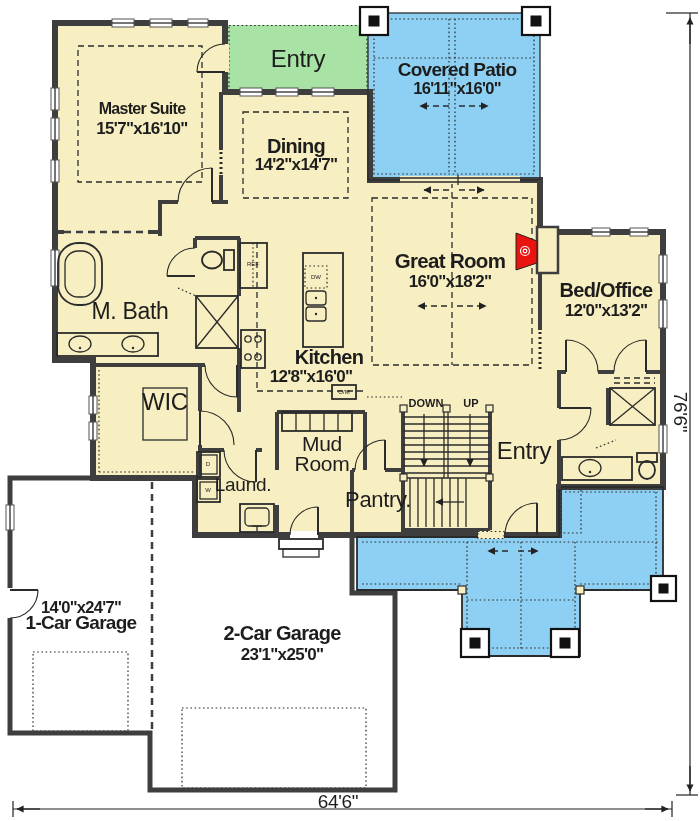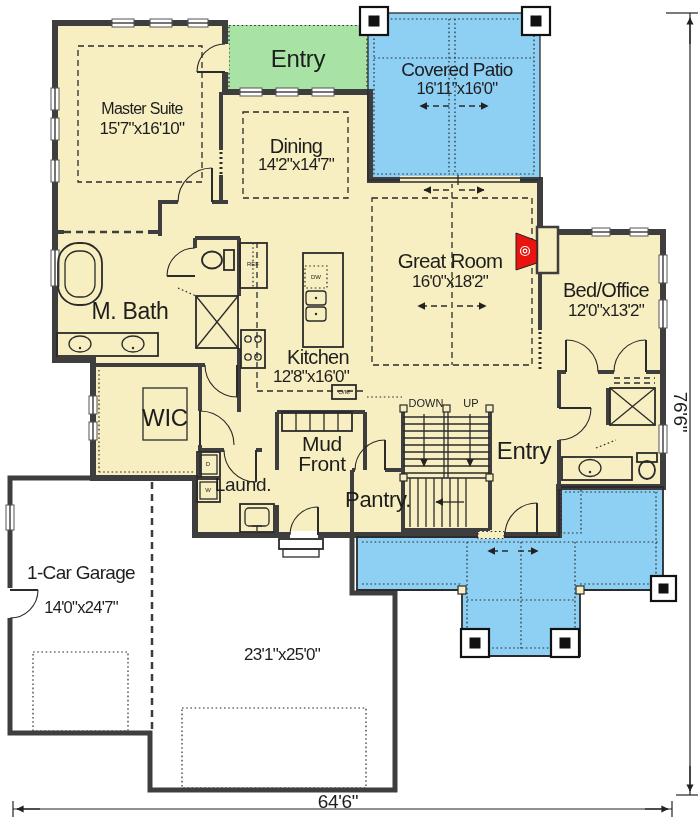--- a/index.html
+++ b/index.html
@@ -1,21 +1,21 @@
 <!DOCTYPE html>
 <html style="--room_fill: #f7efc1; --patio_green: #a9e2a5; --porch_blue: #8dd0f3; --garage_fill: #ffffff; --wall: #3e3e3e; --line: #2b2b2b; --accent_red: #e9130f; --text: #1d1d1d;"><head>
 <meta charset="utf-8">
 <style>
   html,body{margin:0;padding:0;background:#fff}
   #plan{position:relative;width:700px;height:821px;background:#fff;
         font-family:"Liberation Sans",sans-serif;overflow:hidden}
   #plan > svg{position:absolute;left:0;top:0}
   .lbl{position:absolute;transform:translate(-50%,-50%);white-space:nowrap;
        color:var(--text,#1d1d1d);line-height:1}
-  .bold{font-weight:400;letter-spacing:-0.7px}
+  .bold{font-weight:700;letter-spacing:-0.7px}
   .plain{font-weight:400;letter-spacing:-0.3px}
   .wrap{white-space:normal;text-align:center;line-height:0.95}
   .rot{transform:translate(-50%,-50%) rotate(90deg)}
   .tiny{font-weight:400;letter-spacing:0}
   
   .f-house{fill:var(--room_fill,#f7efc1)}
   .f-garage{fill:var(--garage_fill,#ffffff)}
   .f-green{fill:var(--patio_green,#a9e2a5)}
   .f-blue{fill:var(--porch_blue,#8dd0f3)}
   .wall{stroke:var(--wall,#3e3e3e);fill:none;stroke-width:6}
@@ -387,39 +387,40 @@
 
 <div class="lbl bold" style="left:457px;top:69px;font-size:19px">Covered Patio</div>
 <div class="lbl bold" style="left:457px;top:88px;font-size:16.5px">16'11"x16'0"</div>
 
 <div class="lbl bold" style="left:450px;top:261px;font-size:20.5px">Great Room</div>
 <div class="lbl bold" style="left:450px;top:281px;font-size:17px">16'0"x18'2"</div>
 
 <div class="lbl bold" style="left:606px;top:290px;font-size:20px">Bed/Office</div>
 <div class="lbl bold" style="left:606px;top:310px;font-size:17px">12'0"x13'2"</div>
 
-<div class="lbl bold" style="left:318px;top:357px;font-size:20px">Kitchen</div>
+<div class="lbl bold" style="left:329px;top:357px;font-size:20px">Kitchen</div>
 <div class="lbl bold" style="left:311px;top:376px;font-size:17px">12'8"x16'0"</div>
 
 <div class="lbl plain" style="left:130px;top:311px;font-size:23px">M. Bath</div>
 
-<div class="lbl plain" style="left:165px;top:418px;font-size:24px">WIC</div>
-
-<div class="lbl plain wrap" style="left:322px;top:454px;font-size:21px;width:74px">Mud Front</div>
+<div class="lbl plain" style="left:165px;top:402px;font-size:24px">WIC</div>
+
+<div class="lbl plain wrap" style="left:322px;top:454px;font-size:21px;width:74px">Mud Room</div>
 
 <div class="lbl plain" style="left:243px;top:484px;font-size:19px">Laund.</div>
 
 <div class="lbl plain" style="left:378px;top:500px;font-size:22px">Pantry.</div>
 
 <div class="lbl plain" style="left:524px;top:451px;font-size:24px">Entry</div>
 
 
-<div class="lbl bold" style="left:81px;top:572px;font-size:19px">1-Car Garage</div>
+<div class="lbl bold" style="left:81px;top:622px;font-size:19px">1-Car Garage</div>
 <div class="lbl bold" style="left:81px;top:607px;font-size:16.5px">14'0"x24'7"</div>
 
+<div class="lbl bold" style="left:282px;top:633px;font-size:20px">2-Car Garage</div>
 <div class="lbl bold" style="left:282px;top:654px;font-size:17px">23'1"x25'0"</div>
 
 <div class="lbl bold" style="left:426px;top:403px;font-size:11px;letter-spacing:0">DOWN</div>
 <div class="lbl bold" style="left:471px;top:403px;font-size:11px;letter-spacing:0">UP</div>
 
 <div class="lbl tiny" style="left:253px;top:264px;font-size:6px">REF</div>
 <div class="lbl tiny" style="left:316px;top:277px;font-size:6px">DW</div>
 <div class="lbl tiny" style="left:344px;top:392px;font-size:6px">O/M</div>
 <div class="lbl tiny" style="left:208px;top:464px;font-size:6px">D</div>
 <div class="lbl tiny" style="left:208px;top:490px;font-size:6px">W</div>

